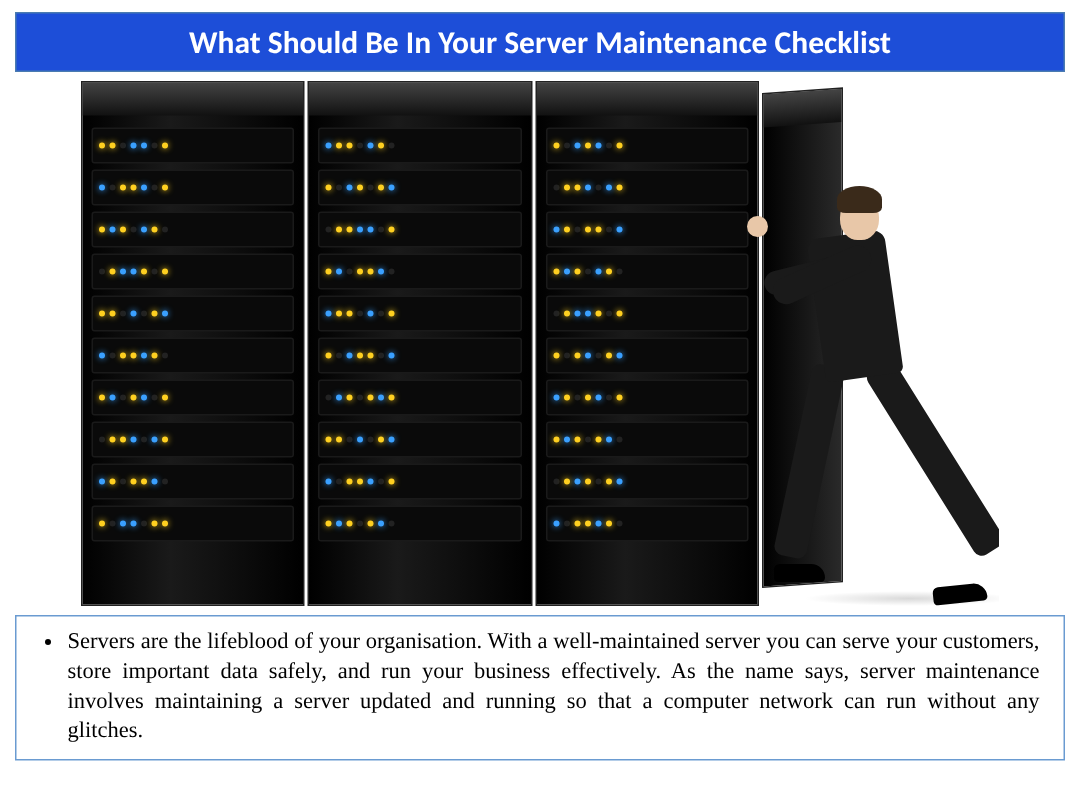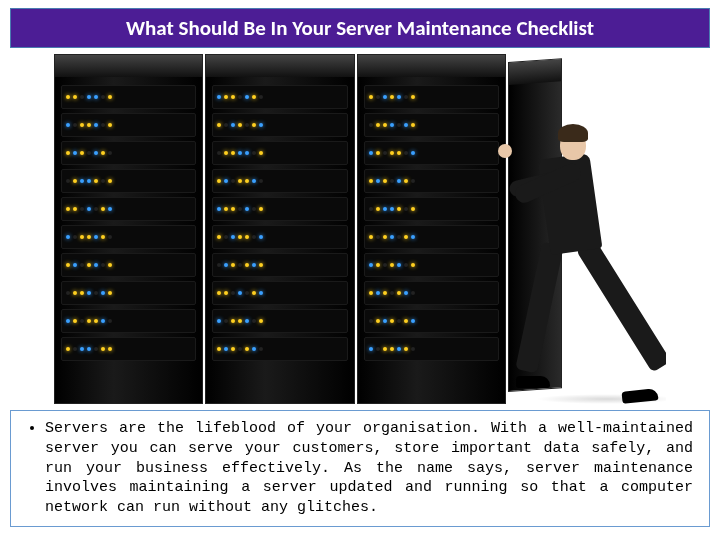--- a/index.html
+++ b/index.html
@@ -5,21 +5,21 @@
   * { box-sizing: border-box; margin: 0; padding: 0; }
   body {
     width: 720px;
     height: 540px;
     background: #fff;
     font-family: Georgia, 'Times New Roman', serif;
     overflow: hidden;
   }
   .title-bar {
     margin: 8px 10px 4px 10px;
-    background: #4c1d95;
+    background: #1d4ed8;
     border: 1px solid #4a7bb1;
     text-align: center;
     padding: 6px 0;
   }
   .title-bar h1 {
     color: #fff;
     font-family: Calibri, Arial, sans-serif;
     font-size: 21px;
     font-weight: bold;
   }
@@ -174,21 +174,21 @@
   }
   .text-box ul {
     list-style: disc;
     padding-left: 24px;
   }
   .text-box li {
     font-size: 15px;
     line-height: 1.32;
     color: #000;
     text-align: justify;
-    font-family: Liberation Mono, monospace;
+    font-family: Liberation Serif, serif;
   }
 </style>
 </head>
 <body>
 
 <div class="title-bar">
   <h1>What Should Be In Your Server Maintenance Checklist</h1>
 </div>
 
 <div class="image-area" aria-label="server racks illustration">

